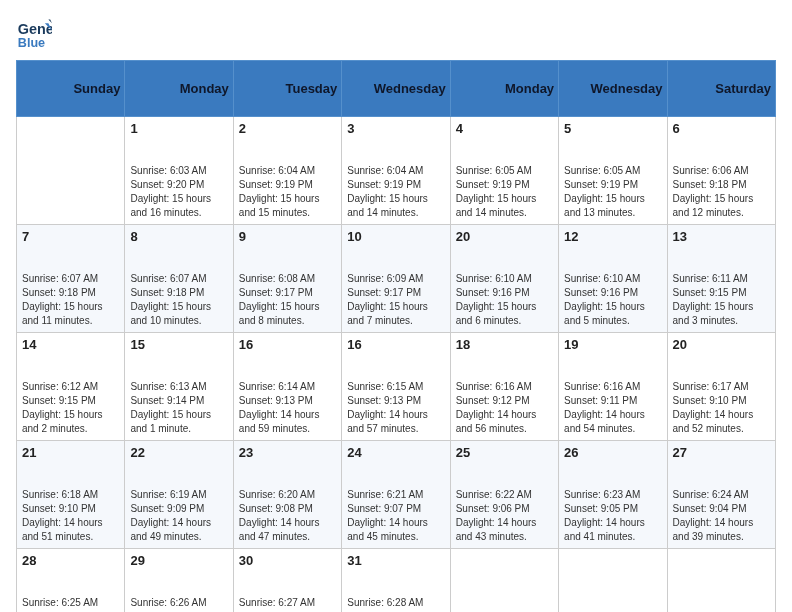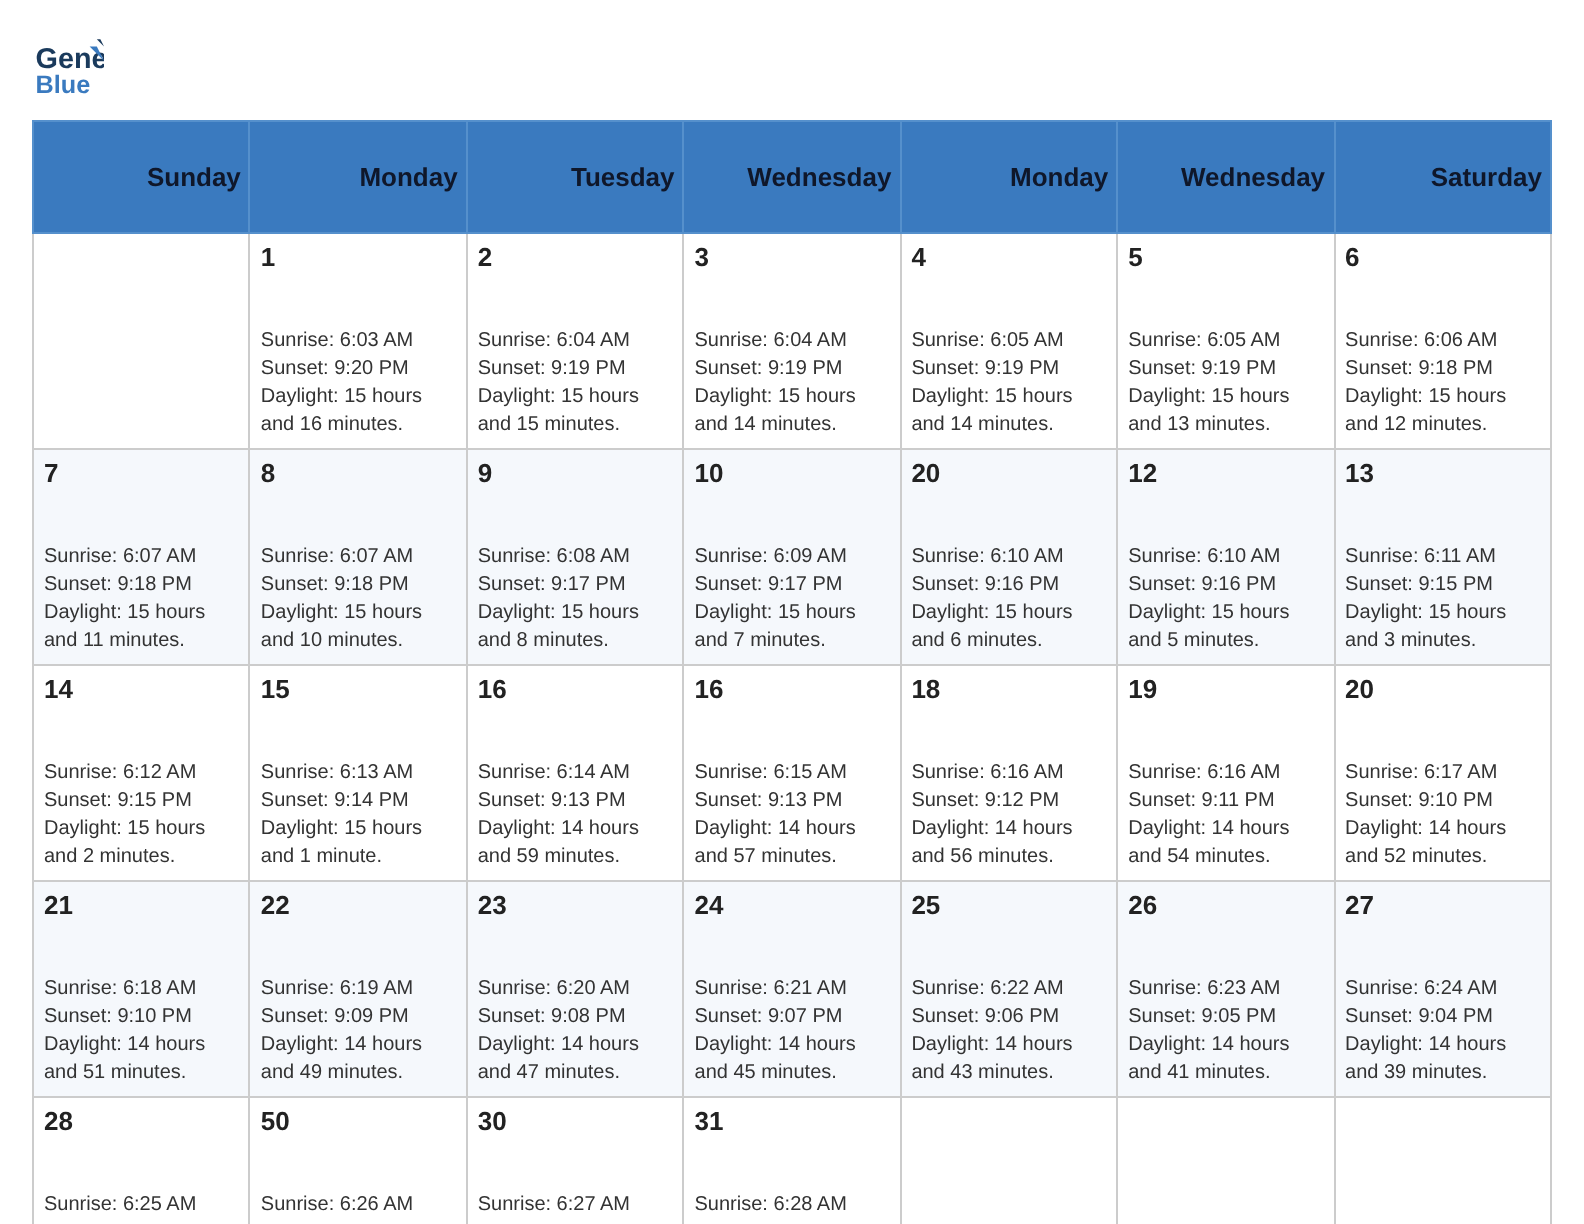--- a/index.html
+++ b/index.html
@@ -228,21 +228,21 @@
           <span class="day-num">27</span>
           <div class="day-info">Sunrise: 6:24 AM<br>Sunset: 9:04 PM<br>Daylight: 14 hours and 39 minutes.</div>
         </td>
       </tr>
       <tr>
         <td>
           <span class="day-num">28</span>
           <div class="day-info">Sunrise: 6:25 AM<br>Sunset: 9:03 PM<br>Daylight: 14 hours and 37 minutes.</div>
         </td>
         <td>
-          <span class="day-num">50</span>
+          <span class="day-num">29</span>
           <div class="day-info">Sunrise: 6:26 AM<br>Sunset: 9:02 PM<br>Daylight: 14 hours and 35 minutes.</div>
         </td>
         <td>
           <span class="day-num">30</span>
           <div class="day-info">Sunrise: 6:27 AM<br>Sunset: 9:01 PM<br>Daylight: 14 hours and 33 minutes.</div>
         </td>
         <td>
           <span class="day-num">31</span>
           <div class="day-info">Sunrise: 6:28 AM<br>Sunset: 9:00 PM<br>Daylight: 14 hours and 31 minutes.</div>
         </td>

